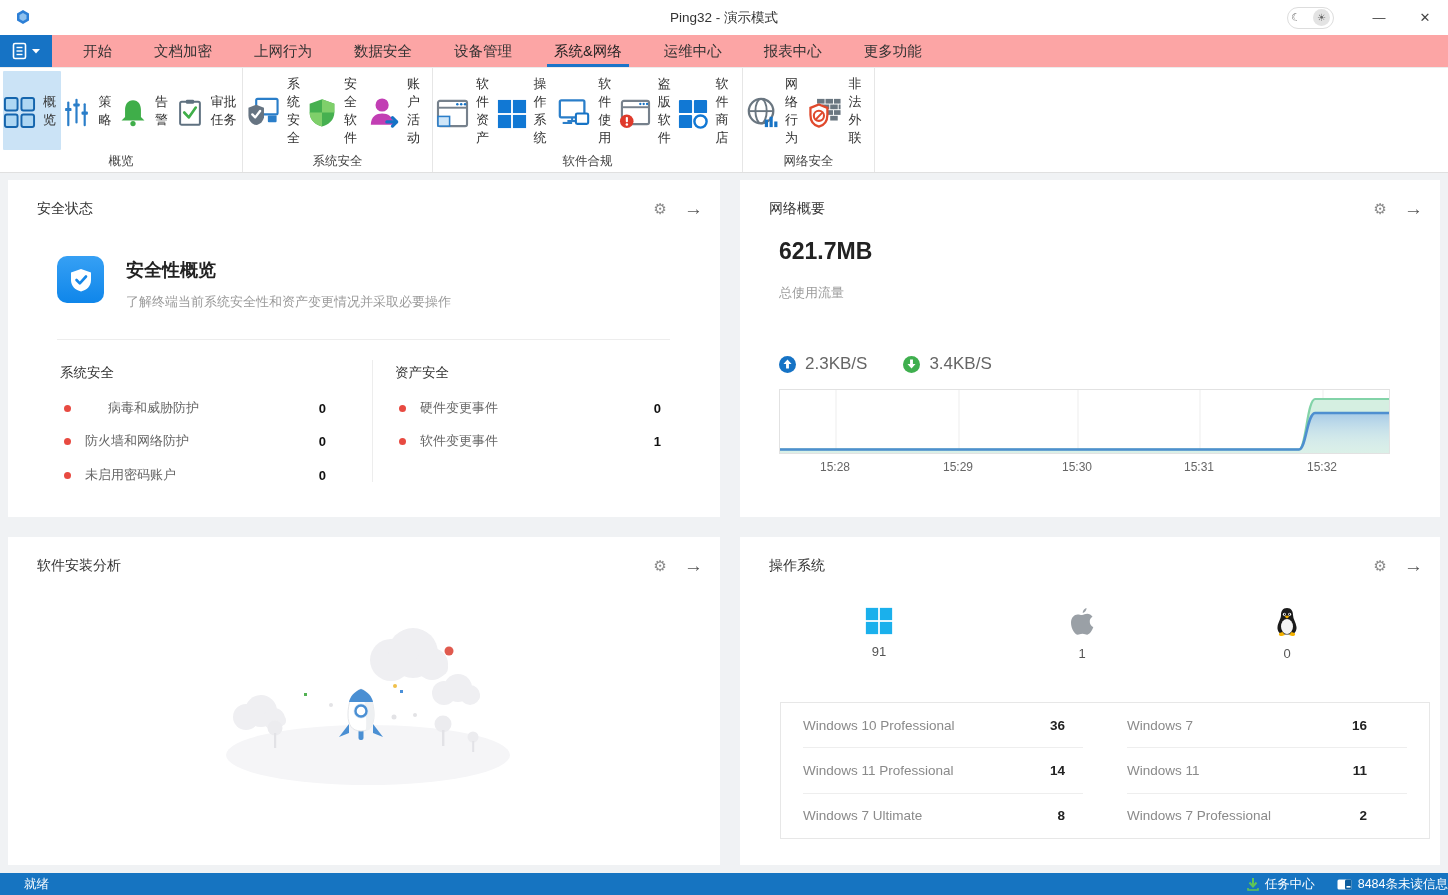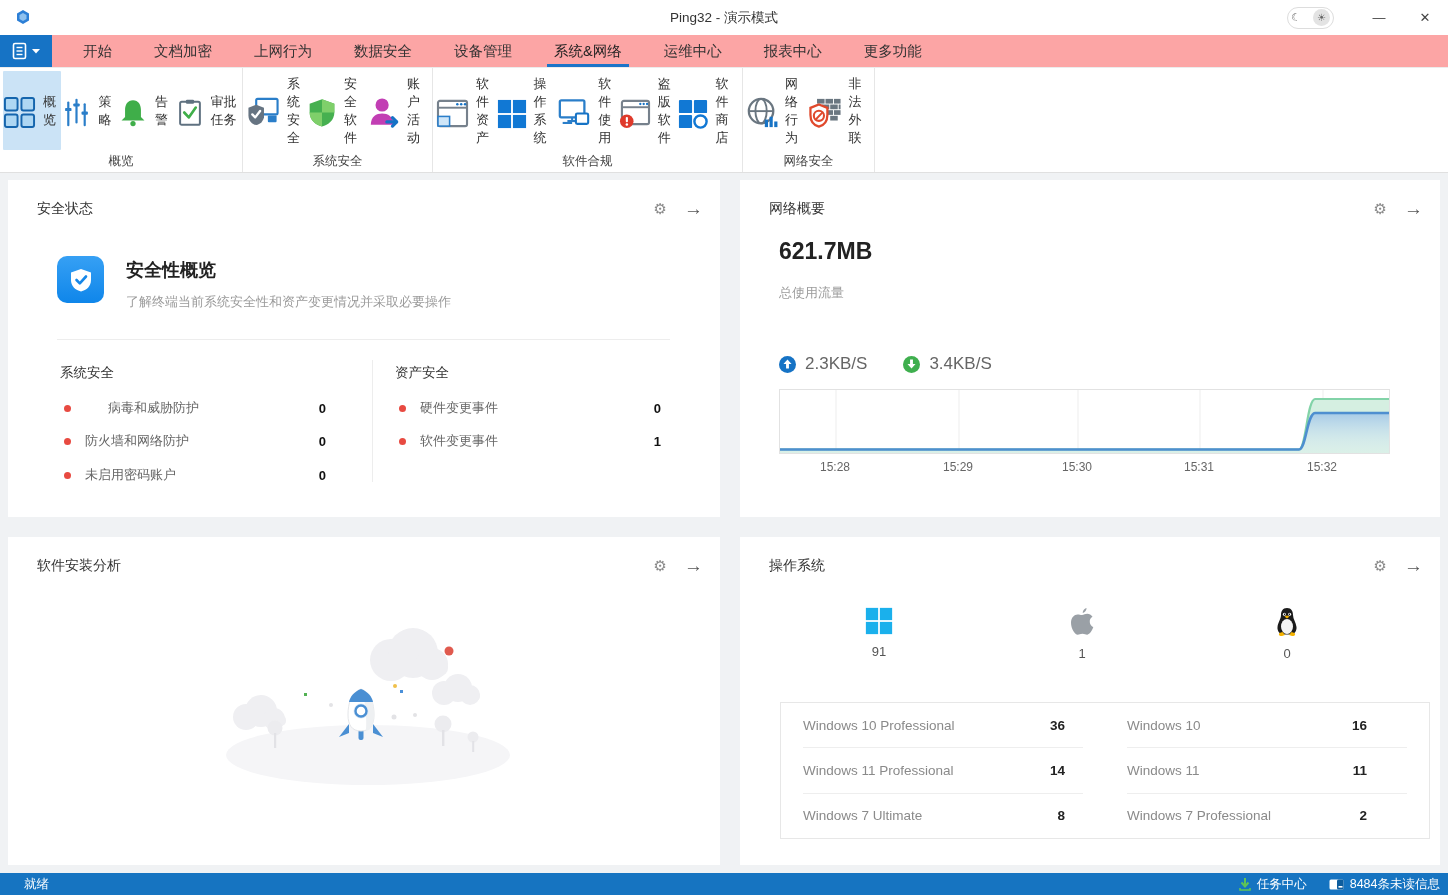--- a/index.html
+++ b/index.html
@@ -81,21 +81,21 @@
   .os-col { width:50%; display:flex; flex-direction:column; padding:0 8px; }
   .os-row { flex:1; display:flex; align-items:center; margin:0 14px; border-bottom:1px solid #eee; }
   .os-row.last { border-bottom:none; }
   .os-label { font-size:13.5px; color:#8a8a8a; }
   .os-value { margin-left:auto; font-size:13.5px; font-weight:bold; color:#222; padding-right:40px; }
   .os-col.left .os-value { padding-right:18px; }
 
   
   .statusbar { height:22px; background:#1674c1; display:flex; align-items:center; color:#fff; font-size:12.5px; }
   .status-left { padding-left:24px; }
-  .status-right { margin-left:auto; display:flex; align-items:center; gap:8px; padding-right:8px; }
+  .status-right { margin-left:auto; display:flex; align-items:center; gap:8px; padding-right:0; }
   .status-item { display:flex; align-items:center; gap:6px; margin-left:14px; }
 </style>
 </head>
 <body>
 
 <div class="titlebar">
   <span class="logo">
     <svg width="16" height="16" viewBox="0 0 16 16">
         <polygon points="8,1 14,4.5 14,11.5 8,15 2,11.5 2,4.5" fill="#2c7fd6"></polygon>
         <polygon points="8,4 11.5,6 11.5,10 8,12 4.5,10 4.5,6" fill="#8fc1ee"></polygon>
@@ -566,21 +566,21 @@
           <span class="os-label">Windows 11 Professional</span>
           <span class="os-value">14</span>
         </div>
         <div class="os-row last">
           <span class="os-label">Windows 7 Ultimate</span>
           <span class="os-value">8</span>
         </div>
       </div>
       <div class="os-col">
         <div class="os-row">
-          <span class="os-label">Windows 10</span>
+          <span class="os-label">Windows 7</span>
           <span class="os-value">16</span>
         </div>
         <div class="os-row">
           <span class="os-label">Windows 11</span>
           <span class="os-value">11</span>
         </div>
         <div class="os-row last">
           <span class="os-label">Windows 7 Professional</span>
           <span class="os-value">2</span>
         </div>

